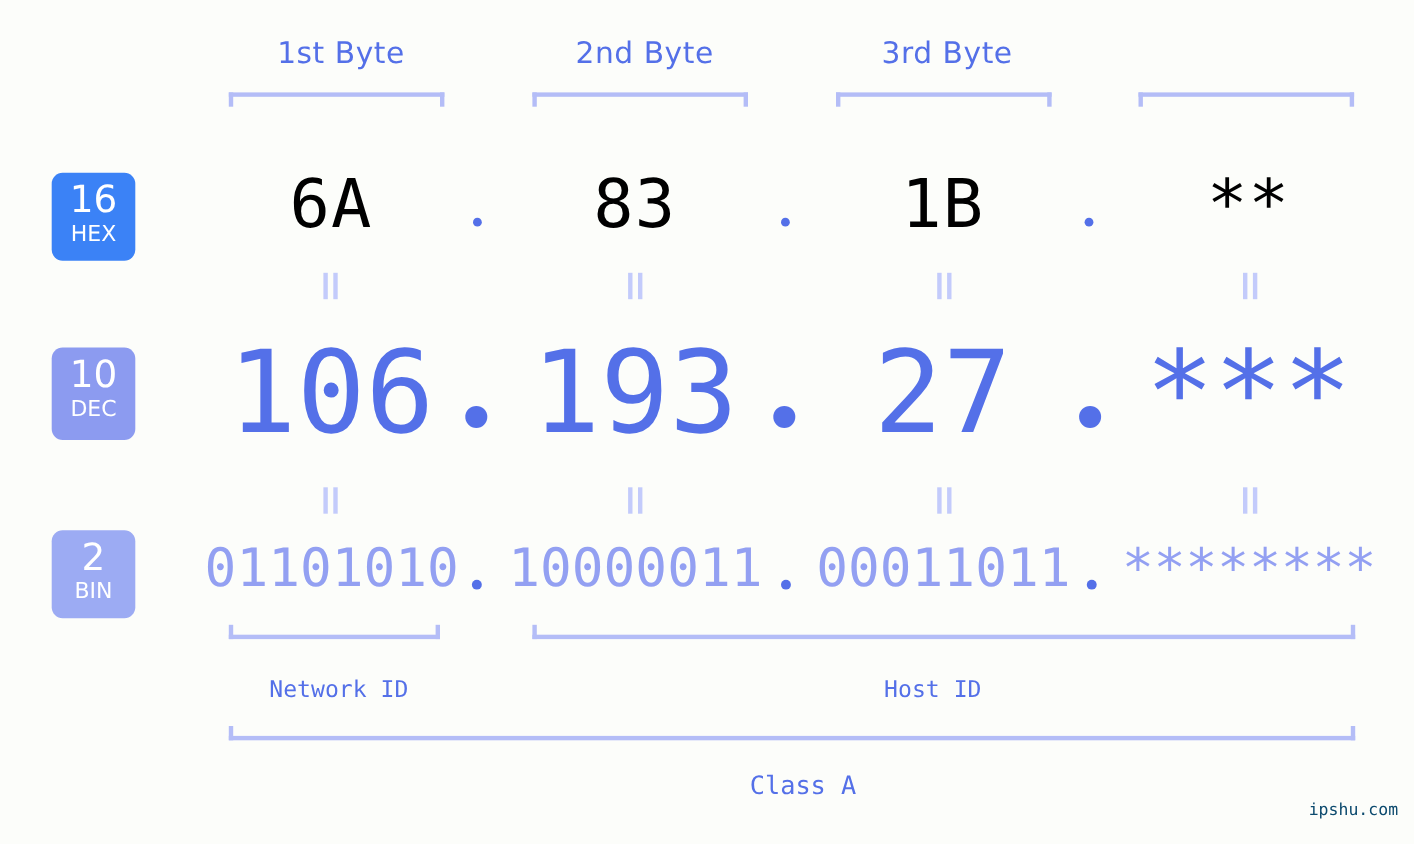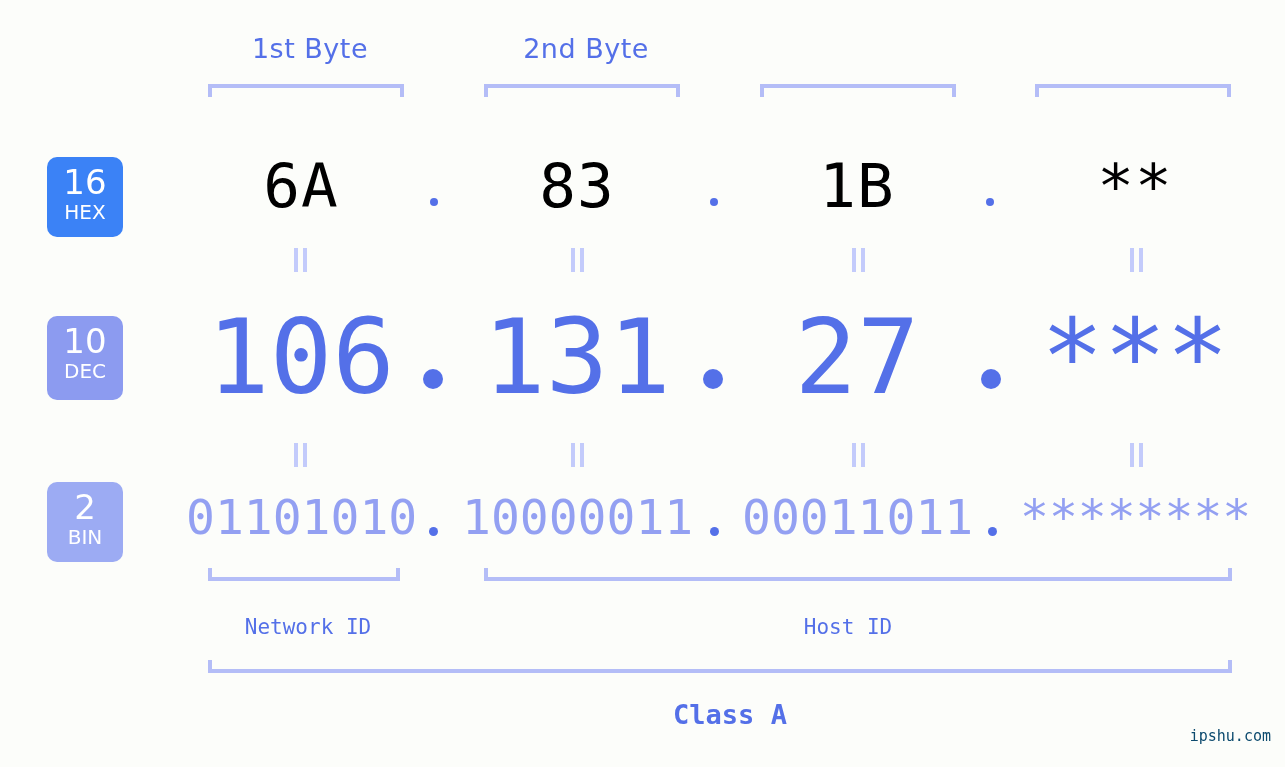--- a/index.html
+++ b/index.html
@@ -132,40 +132,41 @@
 
   
   .caption {
     position: absolute;
     text-align: center;
     white-space: nowrap;
     color: #5470e8;
     font-family: "DejaVu Sans Mono", monospace;
   }
   .caption-id    { font-size: 21px; line-height: 28px; }
-  .caption-class { font-size: 27px; line-height: 38px; font-weight: bold; }
+  .caption-class { font-size: 23px; line-height: 38px; }
 
   
   .watermark {
     position: absolute;
     right: 14px;
     bottom: 22px;
     font-family: "DejaVu Sans Mono", monospace;
     font-size: 15px;
     color: #0c4a6e;
     white-space: nowrap;
   }
 </style>
 </head>
 <body>
 
 <div class="stage">
 
   <div class="byte-head" style="left:180px; width:260px;">1st Byte</div>
   <div class="byte-head" style="left:456px; width:260px;">2nd Byte</div>
+  <div class="byte-head" style="left:731px; width:260px;">3rd Byte</div>
 
   <div class="bracket-top" style="left:208px; top:84px; width:196px;"></div>
   <div class="bracket-top" style="left:484px; top:84px; width:196px;"></div>
   <div class="bracket-top" style="left:760px; top:84px; width:196px;"></div>
   <div class="bracket-top" style="left:1035px; top:84px; width:196px;"></div>
 
   <div class="badge" style="top:157px; height:80px; background:#3b82f6;">
     <span class="num">16</span>
     <span class="nm">HEX</span>
   </div>
@@ -202,21 +203,21 @@
 
   <div class="badge" style="top:316px; height:84px; background:#8c9bf0;">
     <span class="num">10</span>
     <span class="nm">DEC</span>
   </div>
 
   <div class="row-dec">
     <div class="val" style="left:186px; top:305px; width:230px;">106</div>
     <div class="dot dot-dec" style="left:423px; top:369px;"></div>
 
-    <div class="val" style="left:462px; top:305px; width:230px;">131</div>
+    <div class="val" style="left:462px; top:305px; width:230px;">193</div>
     <div class="dot dot-dec" style="left:703px; top:369px;"></div>
 
     <div class="val" style="left:742px; top:305px; width:230px;">27</div>
     <div class="dot dot-dec" style="left:981px; top:369px;"></div>
 
     <div class="val" style="left:1020px; top:305px; width:230px;">***</div>
   </div>
 
   <div class="eq" style="left:293px; top:443px;">
       <i></i>

